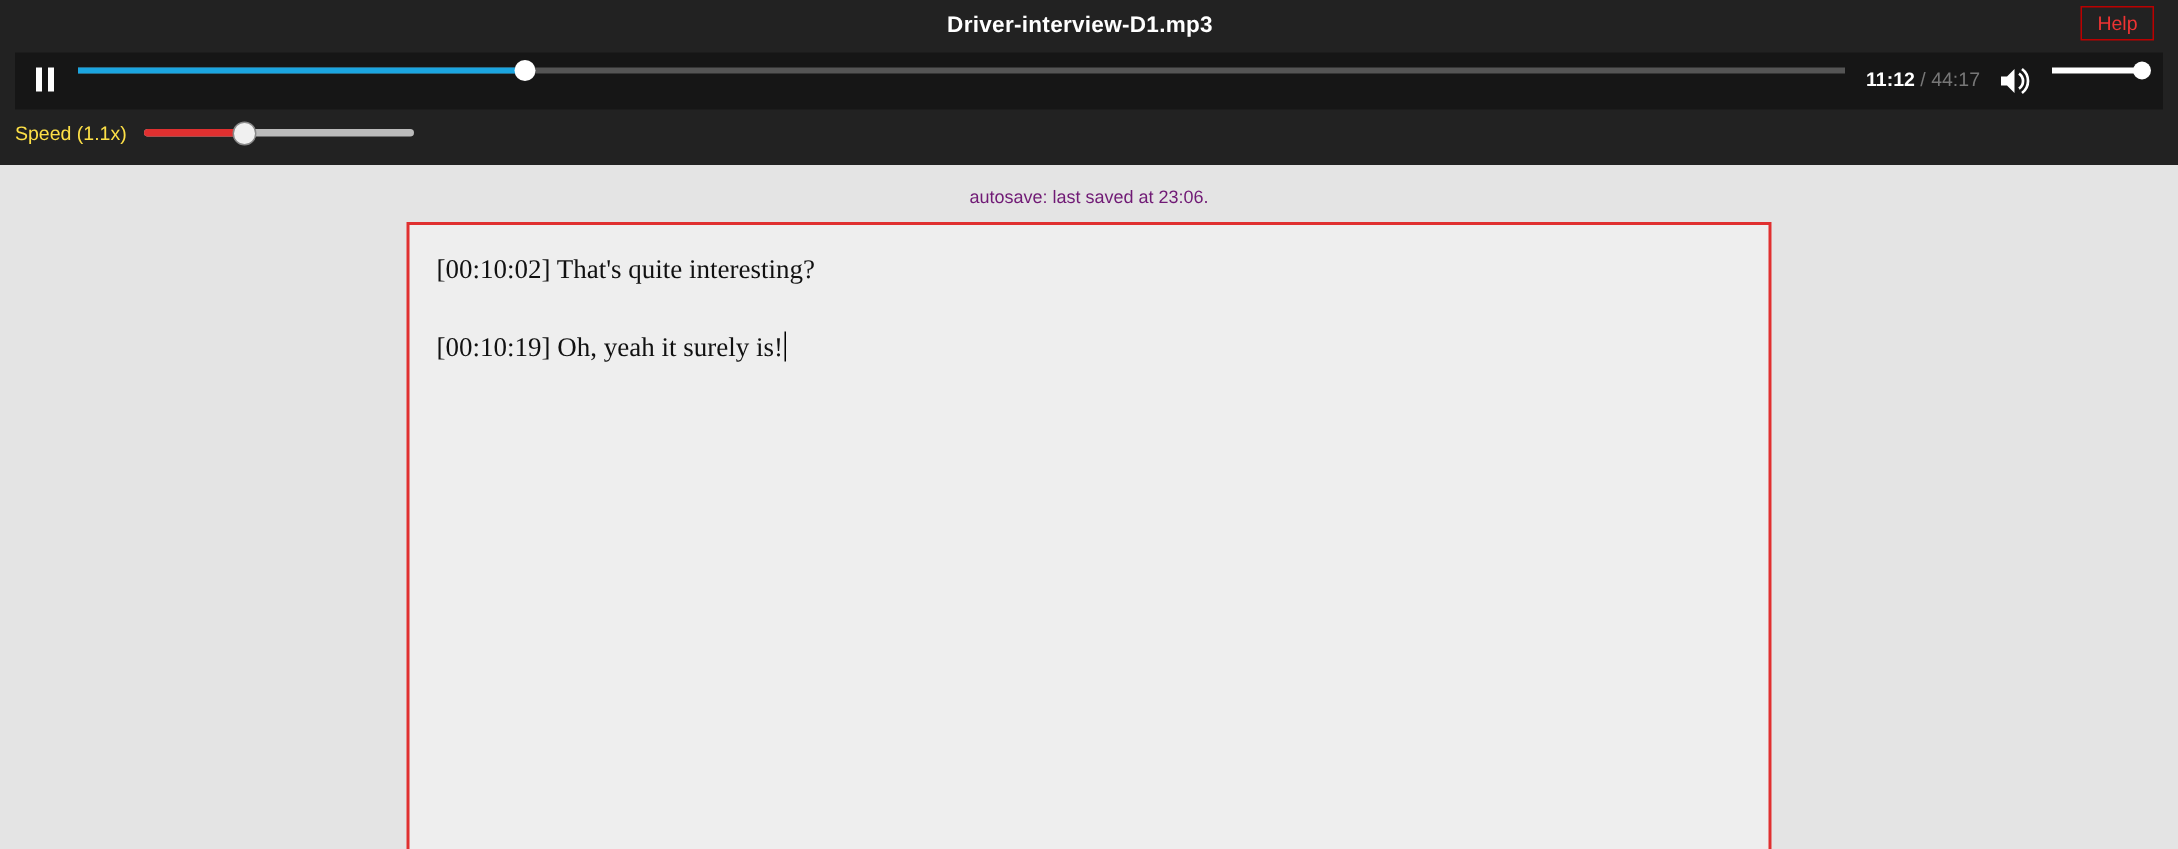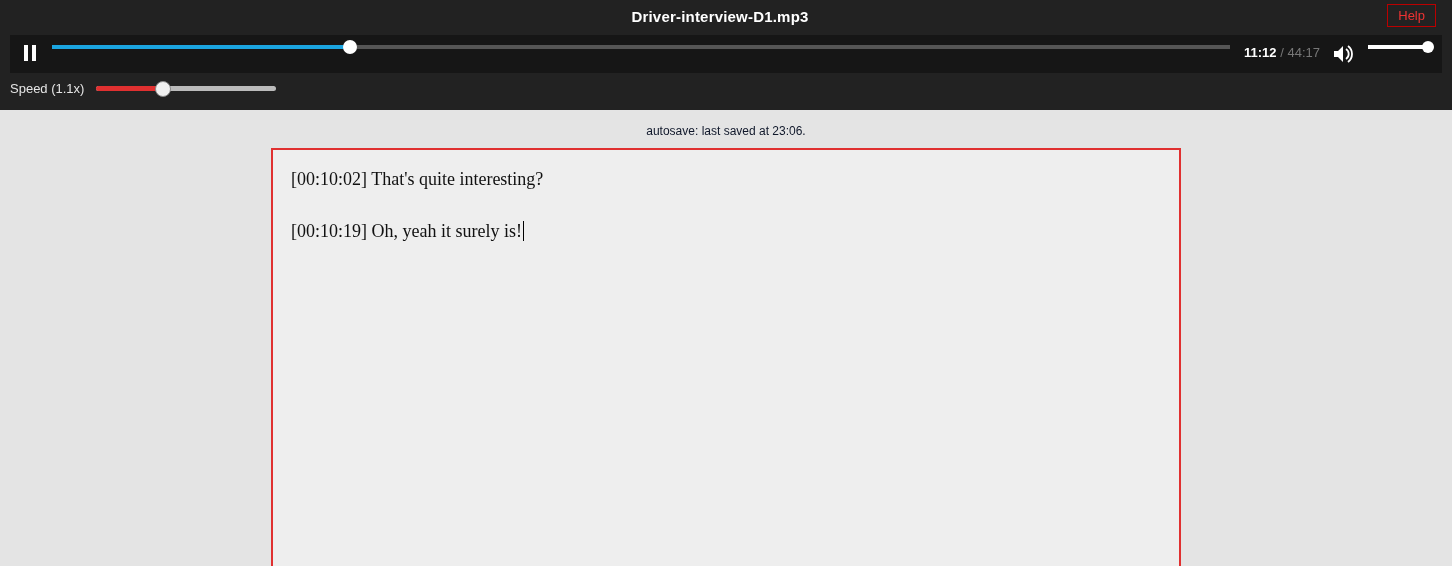--- a/index.html
+++ b/index.html
@@ -88,21 +88,21 @@
     width: 12px; height: 12px; background: #fff; border-radius: 50%;
     transform: translate(50%, -50%);
   }
   .speed-row {
     display: flex;
     align-items: center;
     padding: 0 10px 14px 10px;
     gap: 12px;
     font-size: 13px;
   }
-  .speed-label { color: #e5e5e5; font-weight:500;}
+  .speed-label { color: #fde047; font-weight:500;}
   .speed-track {
     width: 180px; height: 5px;
     background: #bbb;
     border-radius: 3px;
     position: relative;
     cursor: pointer;
   }
   .speed-fill {
     position: absolute; left:0; top:0; bottom:0;
     background: #e03030;
@@ -111,21 +111,21 @@
   .speed-thumb {
     position: absolute; top:50%;
     width:16px; height:16px;
     background:#f0f0f0;
     border:1px solid #888;
     border-radius:50%;
     transform: translate(-50%,-50%);
   }
   .autosave {
     text-align: center;
-    color: #0f172a;
+    color: #701a75;
     font-size: 12px;
     padding: 14px 0 10px 0;
   }
   .editor-wrap {
     display:flex;
     justify-content:center;
     padding: 0 10px;
   }
   .editor {
     width: 910px;

